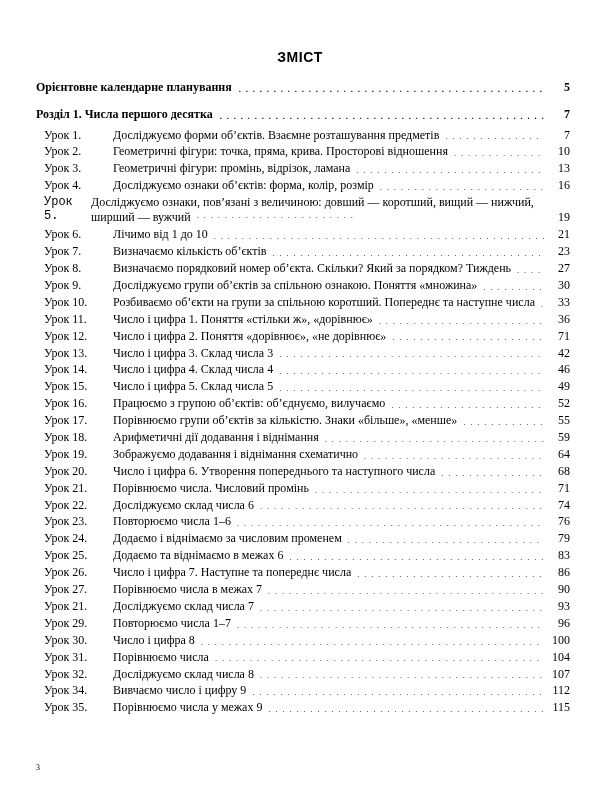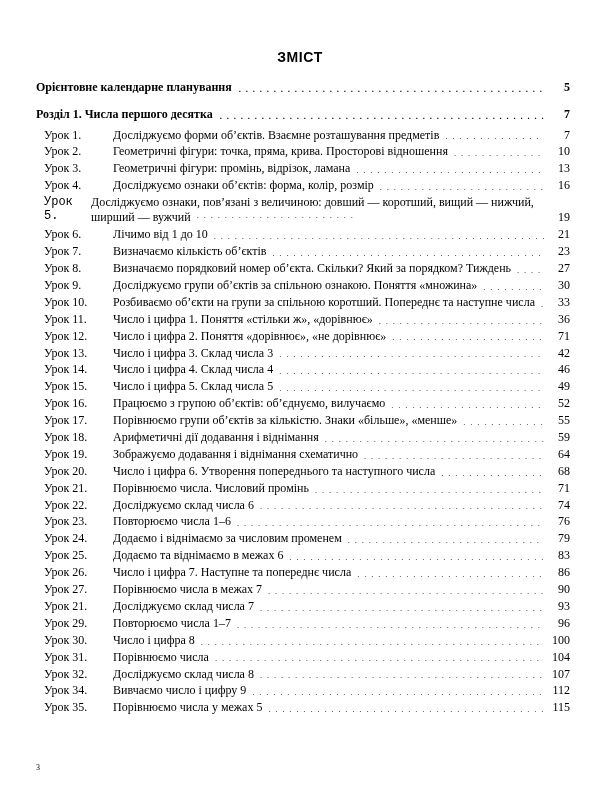--- a/index.html
+++ b/index.html
@@ -363,21 +363,21 @@
           <span class="page-no">107</span>
         </div>
         <div class="entry lesson">
           <span class="num">Урок 34.</span>
           <span class="label">Вивчаємо число і цифру 9</span>
           <span class="leader"></span>
           <span class="page-no">112</span>
         </div>
         <div class="entry lesson">
           <span class="num">Урок 35.</span>
-          <span class="label">Порівнюємо числа у межах 5</span>
+          <span class="label">Порівнюємо числа у межах 9</span>
           <span class="leader"></span>
           <span class="page-no">115</span>
         </div>
       </div>
 
   </div>
 
   <div class="folio">3</div>
 
 </div>

